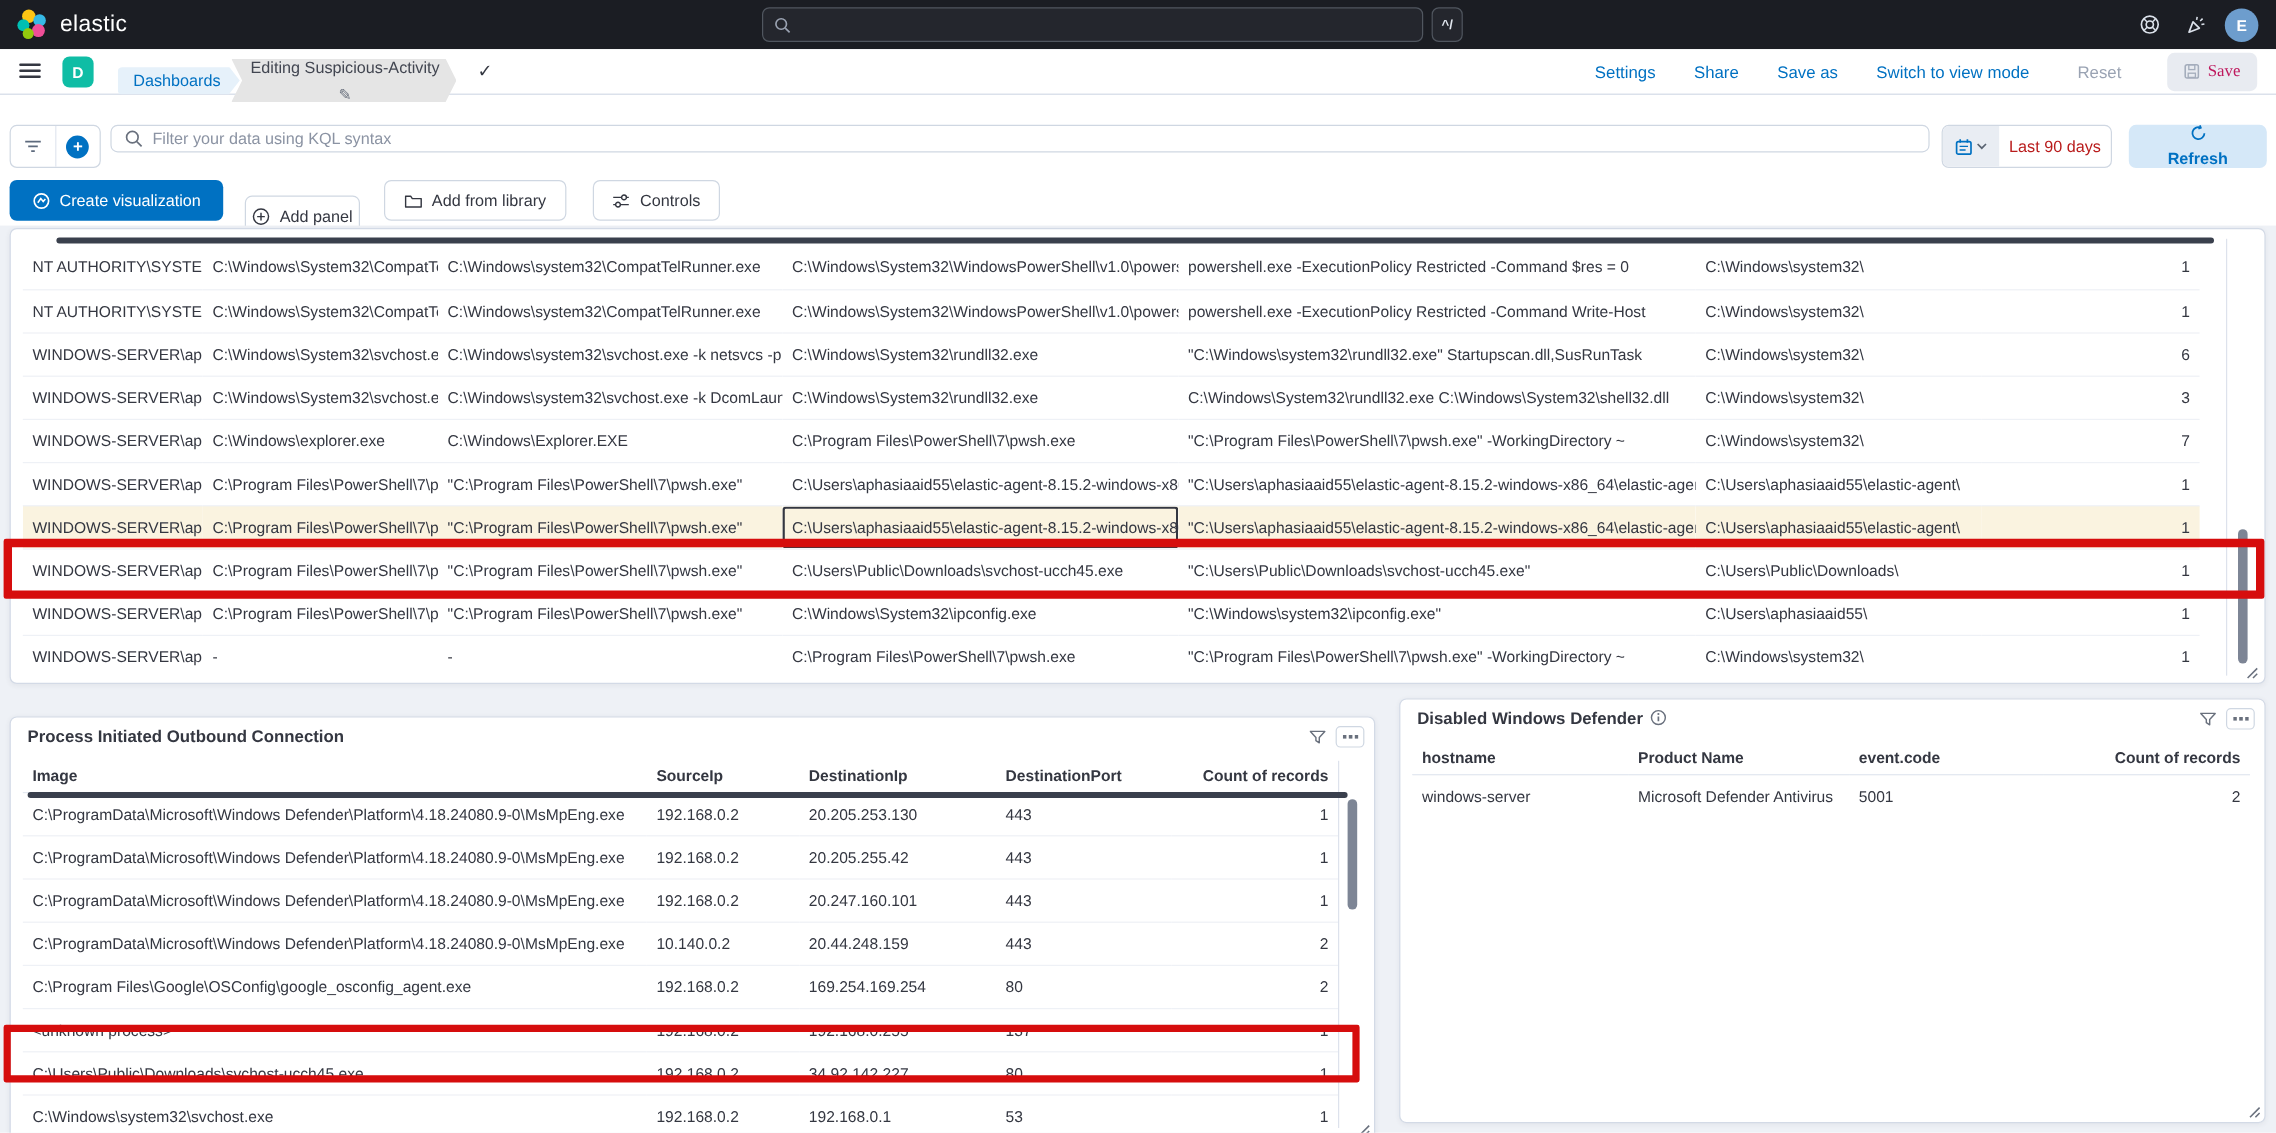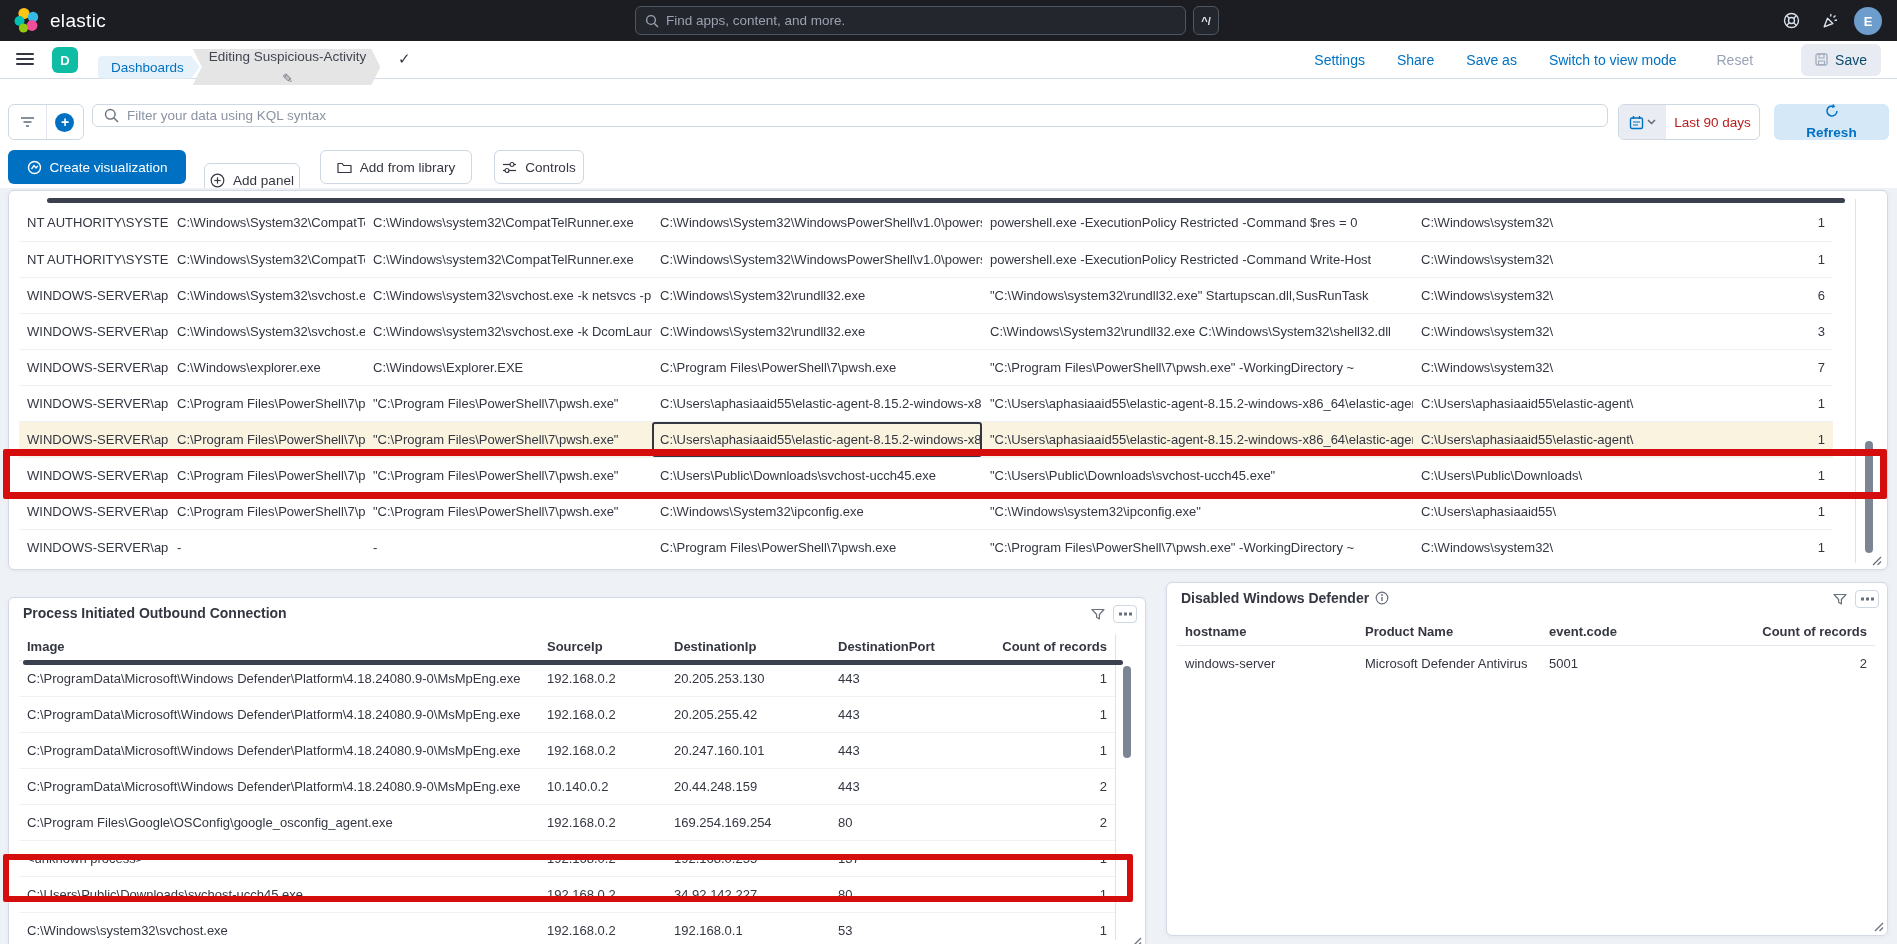--- a/index.html
+++ b/index.html
@@ -35,22 +35,22 @@
             padding:0 16px 0 13px; clip-path:polygon(0 0, calc(100% - 9px) 0, 100% 50%, calc(100% - 9px) 100%, 0 100%);
             border-radius:4px 0 0 4px; cursor:pointer; }
   .crumb2 { background:#e5e5e5; color:#424651; font-size:13.5px; height:36px; display:flex; align-items:center; gap:7px;
             padding:0 14px 0 16px; margin-left:-7px;
             clip-path:polygon(0 0, calc(100% - 9px) 0, 100% 50%, calc(100% - 9px) 100%, 0 100%, 9px 50%); cursor:pointer;flex-direction:column; }
   .crumb2 .pencil { color:#69707d; font-size:13px; }
   .check { position:absolute; left:398px; top:9px; color:#343741; font-size:15px; }
   .nav-actions { position:absolute; right:16px; top:0; height:37px; display:flex; align-items:center; gap:32px; }
   .nav-link { color:#0071c2; font-size:14px; cursor:pointer; white-space:nowrap; }
   .nav-link.muted { color:#9aa3b3; margin-left:8px; }
-  .save-btn { height:32px; padding:0 14px; background:#e8ebf1; color:#0c4a6e; border:none; border-radius:6px;
-              font-size:14px; font-family:Liberation Sans, sans-serif; display:flex; align-items:center; gap:7px; margin-left:16px; }
+  .save-btn { height:32px; padding:0 14px; background:#e8ebf1; color:#be185d; border:none; border-radius:6px;
+              font-size:14px; font-family:Liberation Serif, serif; display:flex; align-items:center; gap:7px; margin-left:6px; }
 
   
   .filter-group { position:absolute; left:8px; top:104px; width:76px; height:36px; border:1px solid #cfd7e2;
                   border-radius:6px; background:#fff; display:flex; }
   .filter-seg { width:38px; display:flex; align-items:center; justify-content:center; cursor:pointer; }
   .filter-seg + .filter-seg { border-left:1px solid #e2e7ef; }
   .plus-circle { width:19px; height:19px; border-radius:50%; background:#0071c2; color:#fff; font-size:14px;
                  font-weight:700; display:flex; align-items:center; justify-content:center; line-height:1; }
   .kql { position:absolute; left:92px; top:104px; width:1516px; height:23px; background:#fff; border:1px solid #cfd7e2;
          border-radius:6px; display:flex; align-items:center; gap:8px; padding-left:11px; }
@@ -64,21 +64,21 @@
                  border:none; border-radius:6px; font-size:13.5px; font-weight:600; font-family:"Liberation Sans",sans-serif;
                  display:flex; align-items:center; justify-content:center; gap:7px; cursor:pointer;flex-direction:column; }
 
   
   .tb-btn { position:absolute; top:150px; height:34px; border-radius:6px; font-size:13.5px; font-weight:500;
             font-family:"Liberation Sans",sans-serif; display:flex; align-items:center; justify-content:center; gap:8px; cursor:pointer; }
   .tb-primary { left:8px; width:178px; background:#0071c2; color:#fff; border:none; }
   .tb-plain { background:#fff; color:#343741; border:1px solid #cfd7e2; }
   #btn-add-panel { left:204px; width:96px;margin-top:13px; }
   #btn-add-library { left:320px; width:152px; }
-  #btn-controls { left:494px; width:90px; }
+  #btn-controls { left:494px; width:106px; }
 
   
   .dash-bg { position:absolute; left:0; top:188px; width:1897px; height:756px; background:#eef1f6; }
   .panel { position:absolute; background:#fff; border:1px solid #d3dae6; border-radius:6px; box-shadow:0 1px 4px rgba(52,55,65,.06); }
   #panel-process { left:8px; top:190px; width:1880px; height:380px; }
   #panel-outbound { left:8px; top:582px; width:1138px; height:354px;margin-top:15px; }
   #panel-defender { left:1166px; top:582px; width:722px; height:354px; }
 
   .hbar { position:absolute; background:#3a404d; height:5px; border-radius:3px; z-index:5; }
   .vline { position:absolute; width:1px; background:#dde2ec; }
@@ -121,21 +121,20 @@
     <circle cx="18" cy="18.5" r="5.4" fill="#f04e98"></circle>
     <circle cx="9.5" cy="21" r="4.6" fill="#93c90e"></circle>
   </svg>
   <div class="brand">elastic</div>
 
   <div class="topsearch">
     <svg width="14" height="14" viewBox="0 0 14 14">
       <circle cx="6" cy="6" r="4.4" fill="none" stroke="#9aa2b1" stroke-width="1.4"></circle>
       <line x1="9.4" y1="9.4" x2="13" y2="13" stroke="#9aa2b1" stroke-width="1.4"></line>
     </svg>
-    <input placeholder="Find apps, content, and more." style="">
   </div>
   <div class="kbd-badge">^/</div>
 
   <svg class="topicon" style="left:1782px" viewBox="0 0 19 19">
     <circle cx="9.5" cy="9.5" r="7" fill="none" stroke="currentColor" stroke-width="1.4"></circle>
     <circle cx="9.5" cy="9.5" r="3" fill="none" stroke="currentColor" stroke-width="1.4"></circle>
     <line x1="4.8" y1="4.8" x2="7.3" y2="7.3" stroke="currentColor" stroke-width="1.3"></line>
     <line x1="14.2" y1="4.8" x2="11.7" y2="7.3" stroke="currentColor" stroke-width="1.3"></line>
     <line x1="4.8" y1="14.2" x2="7.3" y2="11.7" stroke="currentColor" stroke-width="1.3"></line>
     <line x1="14.2" y1="14.2" x2="11.7" y2="11.7" stroke="currentColor" stroke-width="1.3"></line>

